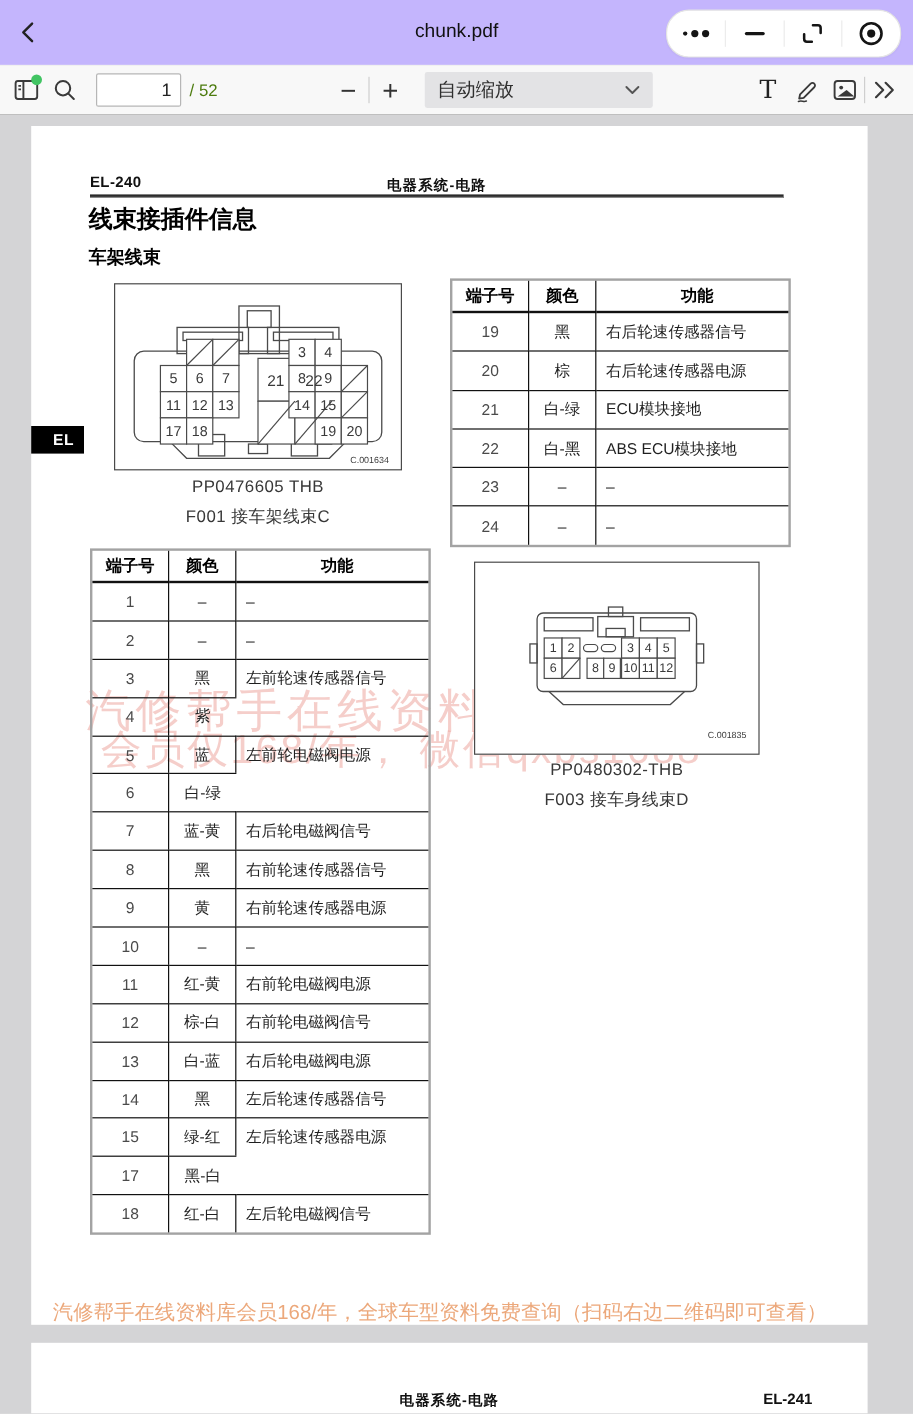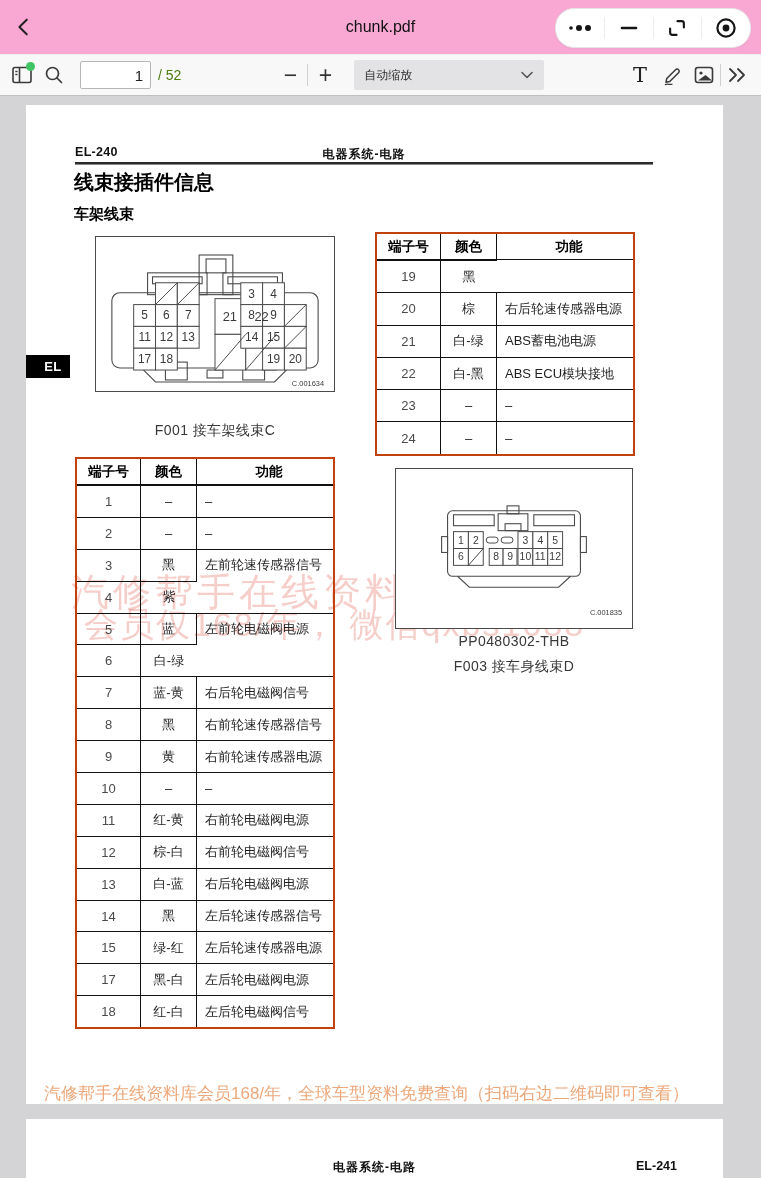--- a/index.html
+++ b/index.html
@@ -1,38 +1,38 @@
 <!DOCTYPE html>
 <html><head>
 <meta charset="utf-8">
 <style>
   html,body{margin:0;padding:0;background:#d4d4d6;}
   body{width:761px;height:1178px;overflow:hidden;font-family:"Liberation Sans","DejaVu Sans",sans-serif;-webkit-font-smoothing:antialiased;}
   .app{width:761px;height:1178px;display:flex;flex-direction:column;}
 
   
-  .topbar{height:54px;background:#f9a8d4;display:flex;align-items:center;position:relative;flex:0 0 auto;border-bottom:1px solid #f0f0f0;}
+  .topbar{height:54px;background:#c4b5fd;display:flex;align-items:center;position:relative;flex:0 0 auto;border-bottom:1px solid #f0f0f0;}
   .backbtn{width:44px;height:44px;border:none;background:none;display:flex;align-items:center;justify-content:center;cursor:pointer;padding:0;margin-left:2px;}
   .doc-title{position:absolute;left:0;right:0;text-align:center;font-size:16px;font-weight:500;color:#111;pointer-events:none;}
   .capsule{position:absolute;right:10px;top:8px;height:38px;width:194px;background:#fff;border:1px solid #e4e4e4;border-radius:19px;display:flex;align-items:center;box-shadow:0 1px 2px rgba(0,0,0,.04);}
   .capsule button{flex:1;height:100%;border:none;background:none;display:flex;align-items:center;justify-content:center;cursor:pointer;padding:0;color:#151515;}
   .capsule .vdiv{width:1px;height:22px;background:#ececec;flex:0 0 auto;}
 
   
   .toolbar{height:40px;background:#f8f8f8;border-bottom:1px solid #bfbfbf;display:flex;align-items:center;flex:0 0 auto;color:#333;}
   .tbtn{border:none;background:none;padding:0;display:flex;align-items:center;justify-content:center;cursor:pointer;color:#3a3a3a;height:32px;width:32px;position:relative;}
   .tb-sidebar{margin-left:6px;}
   .greendot{position:absolute;top:3px;right:3px;width:9px;height:9px;border-radius:50%;background:#41c463;}
   .page-input{width:60px;height:26px;border:1px solid #b6b6b6;border-radius:2px;background:#fff;text-align:right;padding:0 7px 0 2px;font-size:15px;color:#222;margin-left:10px;font-family:inherit;}
   .page-total{font-size:14px;color:#4d7c0f;margin-left:7px;}
   .zoomgrp{display:flex;align-items:center;margin-left:92px;}
   .signbtn{border:none;background:none;font-size:23px;font-weight:300;color:#333;cursor:pointer;width:34px;height:32px;line-height:30px;padding:0;font-family:inherit;}
   .vsep{width:1px;height:22px;background:#cfcfcf;}
   .zoom-select{margin-left:12px;width:170px;height:30px;background:#e3e3e5;border:none;border-radius:2px;display:flex;align-items:center;cursor:pointer;padding:0 10px;}
-  .zoom-select .lbl{font-size:12px;color:#2f2f2f;flex:1;text-align:left;}
+  .zoom-select .lbl{font-size:16px;color:#2f2f2f;flex:1;text-align:left;}
   .rgrp{margin-left:auto;display:flex;align-items:center;margin-right:8px;}
   .t-glyph{font-family:"DejaVu Serif","Liberation Serif",serif;font-size:21px;color:#222;line-height:1;}
 
   
   .canvas{flex:1;position:relative;background:#d4d4d6;overflow:hidden;}
   .page{position:absolute;background:#fff;}
   .page1{left:26px;top:9px;width:697px;height:999px;}
   .page2{left:26px;top:1023px;width:697px;height:61px;}
 
   .abs{position:absolute;}
@@ -46,21 +46,21 @@
   .figure{border:1px solid #4a4a4a;background:#fff;box-sizing:border-box;}
   .fig1{left:69px;top:131px;width:240px;height:156px;}
   .fig2{left:369px;top:363px;width:238px;height:161px;}
   .figcap{text-align:center;color:#383838;font-size:14px;letter-spacing:.4px;}
   .cap1a{left:69px;top:292px;width:240px;}
   .cap1b{left:69px;top:317px;width:240px;}
   .cap2a{left:369px;top:528px;width:238px;}
   .cap2b{left:369px;top:553px;width:238px;}
 
   
-  .ptable{position:absolute;width:260px;border:2px solid #c2410c;box-sizing:border-box;background:transparent;}
+  .ptable{position:absolute;width:284px;border:2px solid #a3a3a3;box-sizing:border-box;background:transparent;}
   .t-right{left:349px;top:127px;}
   .t-left{left:49px;top:352px;}
   .trow{display:flex;height:var(--rh,31.9px);}
   .t-right .trow{--rh:32.3px;}
   .trow.thead{height:26px;}
   .tcell{display:flex;align-items:center;box-sizing:border-box;font-size:13px;color:#1f1f1f;}
   .trow + .trow .tcell{border-top:1px solid #111;}
   .trow.thead .tcell{border-bottom:1px solid #111;font-weight:700;font-size:13.5px;color:#000;justify-content:center;}
   .tcell:not(:last-child){border-right:1px solid #111;}
   .tcell.c0{width:64px;justify-content:center;color:#4a4a4a;}
@@ -284,41 +284,43 @@
             <text x="157" y="83">8</text>
             <text x="179" y="83">9</text>
             <text x="157" y="105">14</text>
             <text x="179" y="105">15</text>
             <text x="179" y="127">19</text>
             <text x="201" y="127">20</text>
           </g>
           <text x="230" y="150" font-size="7.5" text-anchor="end" fill="#555">C.001634</text>
         </svg>
       </div>
+      <div class="abs figcap cap1a z1">PP0476605 THB</div>
       <div class="abs figcap cap1b z1">F001 接车架线束C</div>
 
       <div class="ptable t-right z1">
           <div class="trow thead">
             <div class="tcell c0">端子号</div>
             <div class="tcell c1">颜色</div>
             <div class="tcell c2">功能</div>
           </div>
           <div class="trow">
             <div class="tcell c0">19</div>
             <div class="tcell c1">黑</div>
+            <div class="tcell c2">右后轮速传感器信号</div>
           </div>
           <div class="trow">
             <div class="tcell c0">20</div>
             <div class="tcell c1">棕</div>
             <div class="tcell c2">右后轮速传感器电源</div>
           </div>
           <div class="trow">
             <div class="tcell c0">21</div>
             <div class="tcell c1">白-绿</div>
-            <div class="tcell c2">ABS蓄电池电源</div>
+            <div class="tcell c2">ECU模块接地</div>
           </div>
           <div class="trow">
             <div class="tcell c0">22</div>
             <div class="tcell c1">白-黑</div>
             <div class="tcell c2">ABS ECU模块接地</div>
           </div>
           <div class="trow">
             <div class="tcell c0">23</div>
             <div class="tcell c1">–</div>
             <div class="tcell c2">–</div>
@@ -405,21 +407,20 @@
             <div class="tcell c2">左后轮速传感器信号</div>
           </div>
           <div class="trow">
             <div class="tcell c0">15</div>
             <div class="tcell c1">绿-红</div>
             <div class="tcell c2">左后轮速传感器电源</div>
           </div>
           <div class="trow">
             <div class="tcell c0">17</div>
             <div class="tcell c1">黑-白</div>
-            <div class="tcell c2">左后轮电磁阀电源</div>
           </div>
           <div class="trow">
             <div class="tcell c0">18</div>
             <div class="tcell c1">红-白</div>
             <div class="tcell c2">左后轮电磁阀信号</div>
           </div>
         </div>
 
       <div class="abs figure fig2 z1">
         <svg class="connector-svg" width="236" height="159" viewBox="0 0 238 160" fill="none">

